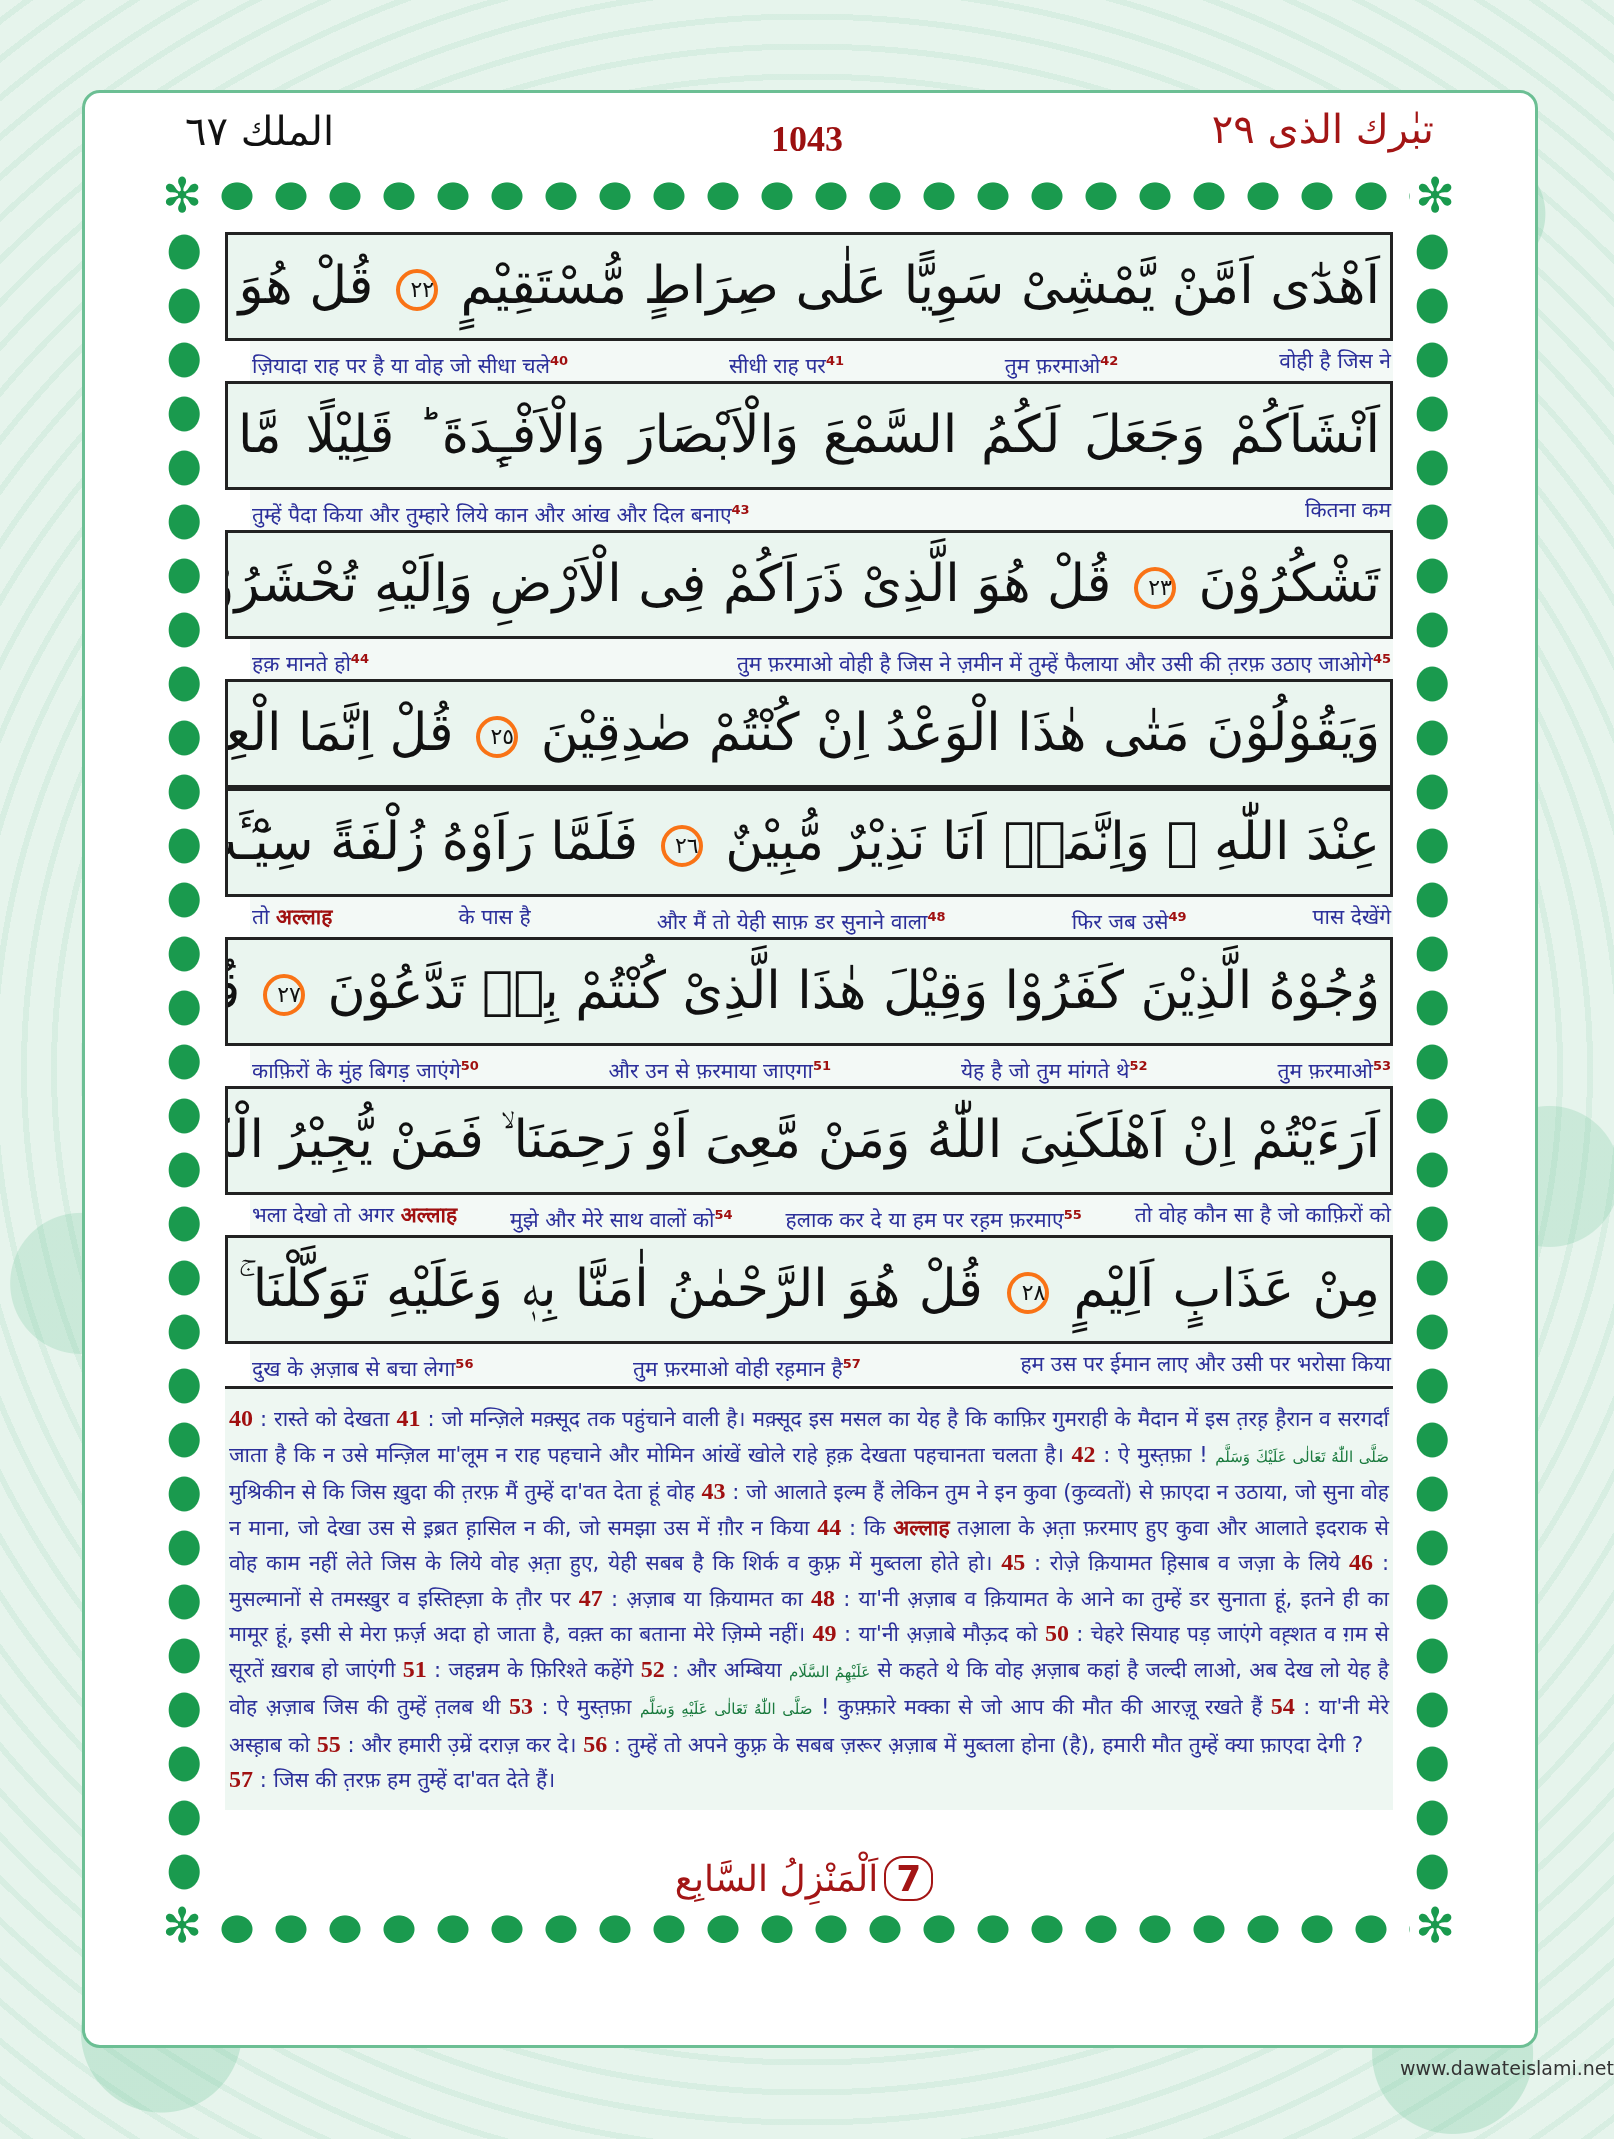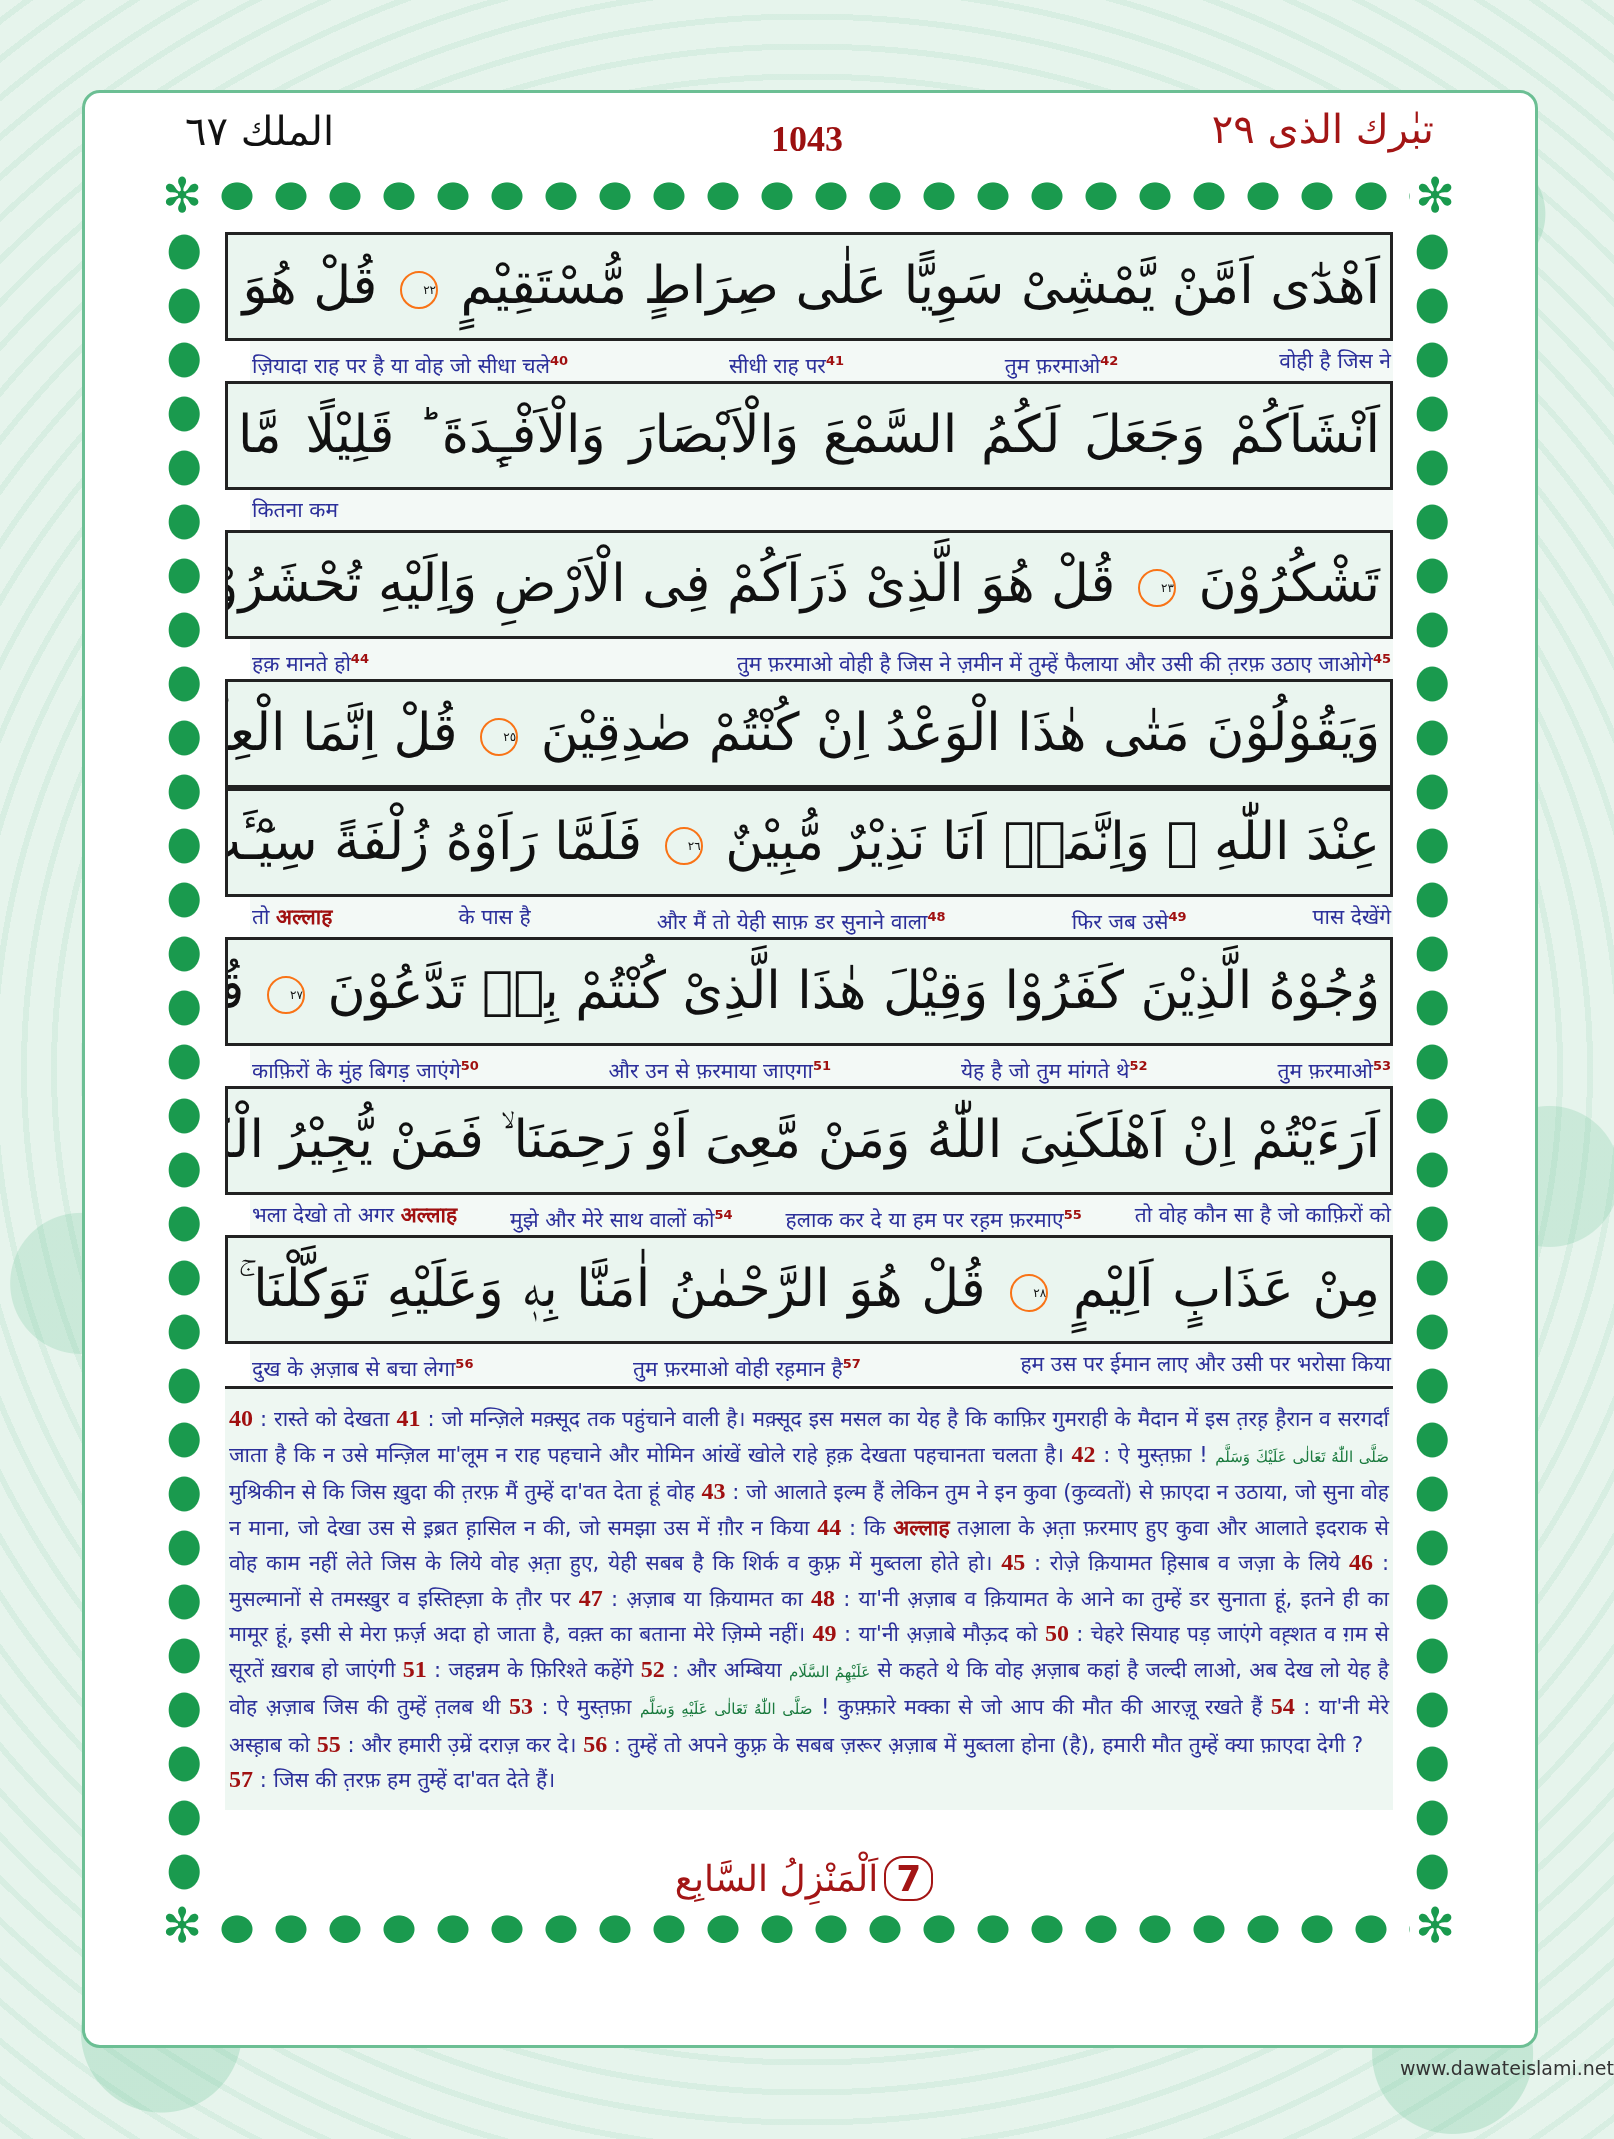--- a/index.html
+++ b/index.html
@@ -67,22 +67,22 @@
   }
   .trans {
     height:40px; background:#f3f9f6; color:#2b2f9a;
     font-family:"DejaVu Sans", sans-serif; font-size:21px; line-height:40px;
     padding:0 2px; white-space:nowrap; overflow:hidden;
     display:flex; justify-content:space-between;margin-left:25px;
   }
   .trans sup { color:#a01010; font-weight:bold; font-size:13px; }
   .allah { color:#a01010; font-weight:bold; }
   .ayah-num {
-    display:inline-block; width:34px; height:34px; border:2px solid #f97316; border-radius:50%;
-    font-size:12px; line-height:34px; text-align:center; vertical-align:middle; margin:0 6px;
+    display:inline-block; width:34px; height:34px; border:4px solid #f97316; border-radius:50%;
+    font-size:22px; line-height:34px; text-align:center; vertical-align:middle; margin:0 6px;
     font-family:"DejaVu Sans", sans-serif;
   }
   .sep { height:3px; background:#222; margin-top:2px; }
   .notes {
     background:#eef7f2; color:#2b2f9a; font-size:21px; line-height:34.5px;
     padding:12px 4px; text-align:justify;
   }
   .notes .n { color:#a01010; font-weight:bold; font-family:"Liberation Serif", serif; font-size:24px; }
   .notes .ar { color:#1a7a3e; font-family:"DejaVu Serif", serif; font-size:15px; direction:rtl; }
   .manzil {
@@ -125,20 +125,21 @@
     <span><span>ज़ियादा राह पर है या वोह जो सीधा चले</span><sup>40</sup></span>
     <span><span>सीधी राह पर</span><sup>41</sup></span>
     <span><span>तुम फ़रमाओ</span><sup>42</sup></span>
     <span><span>वोही है जिस ने</span></span>
   </div>
 
   <div class="verse-box">
     <span>اَنْشَاَكُمْ وَجَعَلَ لَكُمُ السَّمْعَ وَالْاَبْصَارَ وَالْاَفْـِٕدَةَ ؕ قَلِيْلًا مَّا</span>
   </div>
   <div class="trans">
+    <span><span>तुम्हें पैदा किया और तुम्हारे लिये कान और आंख और दिल बनाए</span><sup>43</sup></span>
     <span><span>कितना कम</span></span>
   </div>
 
   <div class="verse-box">
     <span>تَشْكُرُوْنَ</span>
     <span class="ayah-num">٢٣</span>
     <span>قُلْ هُوَ الَّذِىْ ذَرَاَكُمْ فِى الْاَرْضِ وَاِلَيْهِ تُحْشَرُوْنَ</span>
     
   </div>
   <div class="trans">

